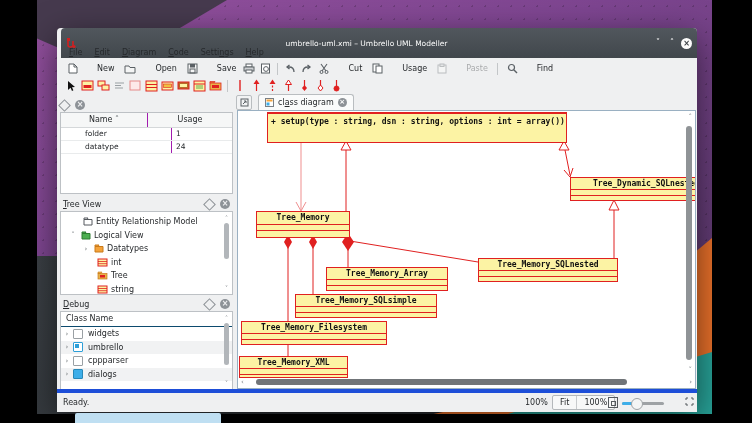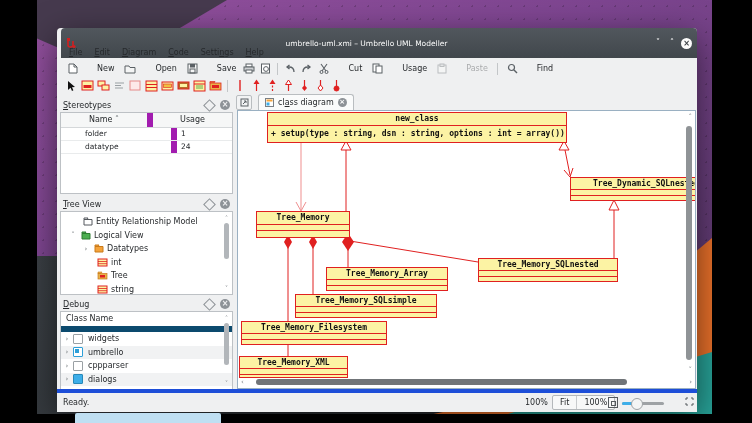--- a/index.html
+++ b/index.html
@@ -53,38 +53,38 @@
   .p-hdr{height:14px;display:flex;align-items:center;}
   .p-hdr .p-title{flex:1;padding-left:3px;}
   .p-float{width:7px;height:7px;border:1px solid #8d9297;transform:rotate(45deg);margin-right:6px;background:#eff0f1;}
   .p-close{width:10px;height:10px;border-radius:50%;background:#8d9297;color:#eff0f1;font-size:8px;
     line-height:10px;text-align:center;margin-right:3px;font-weight:bold;}
   .p-body{position:absolute;left:0;right:0;top:14px;bottom:0;background:#fff;border:1px solid #bdc1c5;}
 
   .panel-st{top:70px;height:96px;}
   .st-hrow{display:flex;height:14px;border-bottom:1px solid #d5d8da;background:#f6f7f7;}
   .st-hrow div{line-height:14px;}
-  .st-c1{width:86px;border-right:6px solid #a21caf;text-align:center;}
+  .st-c1{width:86px;border-right:1px solid #a21caf;text-align:center;}
   .st-c2{flex:1;text-align:center;}
   .st-row{display:flex;height:12px;border-bottom:1px solid #e9ebec;}
   .st-row div{line-height:12px;padding-left:4px;font-size:7.5px;}
   .st-row .st-c1{text-align:left;padding-left:24px;}
   .st-row .st-c2{text-align:left;}
 
   .panel-tv{top:169px;height:98px;}
   .tv-row{height:13.5px;display:flex;align-items:center;position:relative;}
   .tv-row .chev{width:8px;text-align:center;color:#6d7377;font-size:7px;}
   .tv-lbl{padding-left:3px;white-space:nowrap;}
   .tv-sel{position:absolute;left:14px;top:201px;width:146px;height:14px;background:#bfdff2;border-radius:2px;}
   .scroll-v{position:absolute;top:3px;right:2px;bottom:3px;width:7px;}
   .scroll-v .thumb{position:absolute;left:1px;width:5px;background:#b2b6ba;border-radius:3px;}
   .scroll-v .ar{position:absolute;left:0;width:7px;text-align:center;color:#888d91;font-size:6px;line-height:6px;}
 
   .panel-db{top:269px;height:93px;}
-  .db-hrow{height:14px;line-height:14px;padding-left:5px;border-bottom:6px solid #0c4a6e;}
+  .db-hrow{height:14px;line-height:14px;padding-left:5px;border-bottom:1px solid #0c4a6e;}
   .db-row{height:13.5px;display:flex;align-items:center;}
   .db-row.alt{background:#f1f2f3;}
   .db-row .chev{width:12px;text-align:center;color:#6d7377;font-size:7px;}
   .cb{width:8px;height:8px;border:1px solid #9aa0a4;border-radius:1px;background:#fff;margin-right:5px;position:relative;}
   .cb.partial{border-color:#2d9fd8;}
   .cb.partial::after{content:"";position:absolute;left:1px;top:1px;width:4px;height:4px;background:#2d9fd8;}
   .cb.full{background:#3daee9;border-color:#2788b8;}
 
   
   .tabstrip{position:absolute;left:179px;top:66px;right:3px;height:16px;display:flex;align-items:flex-end;}
@@ -343,21 +343,20 @@
     <div class="mini">
       <svg width="9" height="13" viewBox="0 0 9 13">
         <path d="M4.5 1 V8" stroke="#e02020" stroke-width="1.2"></path>
           <circle cx="4.5" cy="9.5" r="2.5" fill="#e02020" stroke="#e02020"></circle>
       </svg>
     </div>
   </div>
 
   <div class="panel panel-st">
     <div class="p-hdr">
-      <div class="p-title"><u>S</u>tereotypes</div>
       <div class="p-float"></div>
       <div class="p-close">×</div>
     </div>
     <div class="p-body">
       <div class="st-hrow">
         <div class="st-c1"><span>Name</span> <span style="color:#6d7377">˄</span></div>
         <div class="st-c2">Usage</div>
       </div>
       <div class="st-row">
         <div class="st-c1">folder</div>
@@ -502,21 +501,20 @@
         <line x1="50" y1="131" x2="50" y2="245" stroke="#e02020"></line>
         <line x1="75" y1="131" x2="75" y2="183" stroke="#e02020"></line>
         <line x1="110" y1="132" x2="110" y2="156" stroke="#e02020"></line>
         <line x1="112" y1="130" x2="240" y2="151" stroke="#e02020"></line>
         <path d="M50 124 L54 131 L50 138 L46 131 Z" fill="#e02020"></path>
         <path d="M75 124 L79 131 L75 138 L71 131 Z" fill="#e02020"></path>
         <path d="M110 122 L116 131 L110 140 L104 131 Z" fill="#e02020"></path>
       </svg>
 
       <div class="ubox nc" style="left:29px;top:1px;width:298px;height:29px;">
-        <div class="bt">new_class</div>
         <div class="bm">+ setup(type : string, dsn : string, options : int = array())</div>
       </div>
       <div class="ubox" style="left:332px;top:66px;width:150px;height:22px;">
         <div class="bt">Tree_Dynamic_SQLnested</div>
         <div class="bc1"></div>
           <div class="bc2"></div>
       </div>
       <div class="ubox" style="left:18px;top:100px;width:92px;height:25px;">
         <div class="bt" style="line-height:12px;height:12px;">Tree_Memory</div>
         <div class="bc1" style="height:5px"></div>

